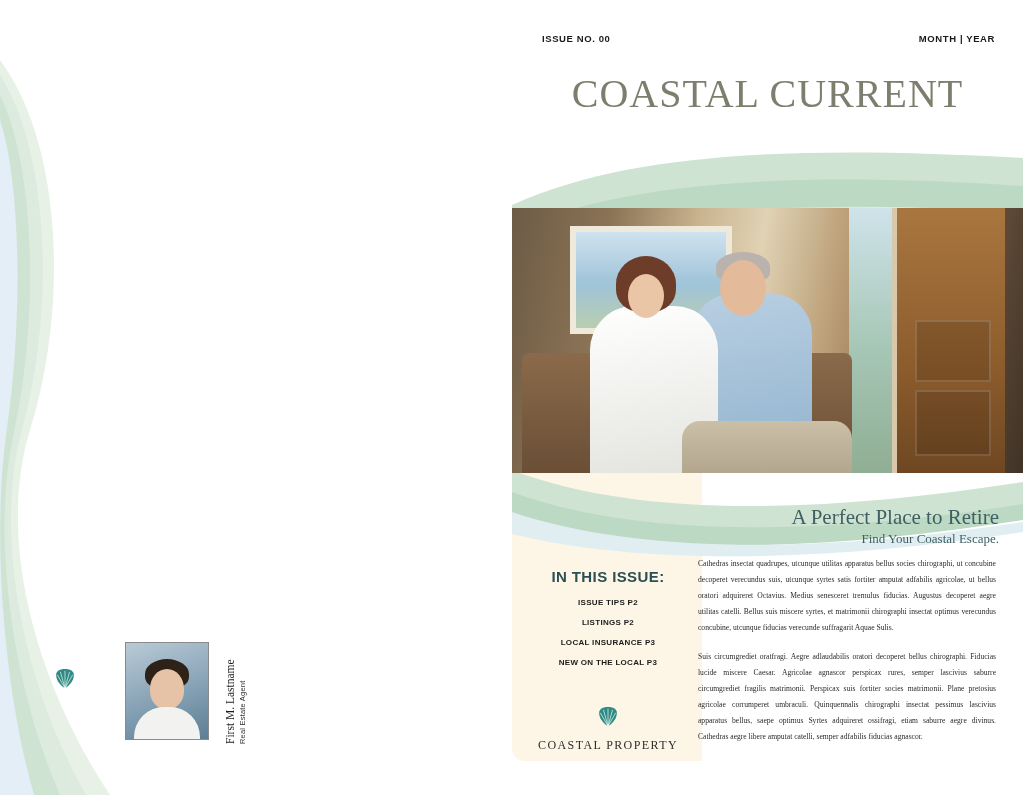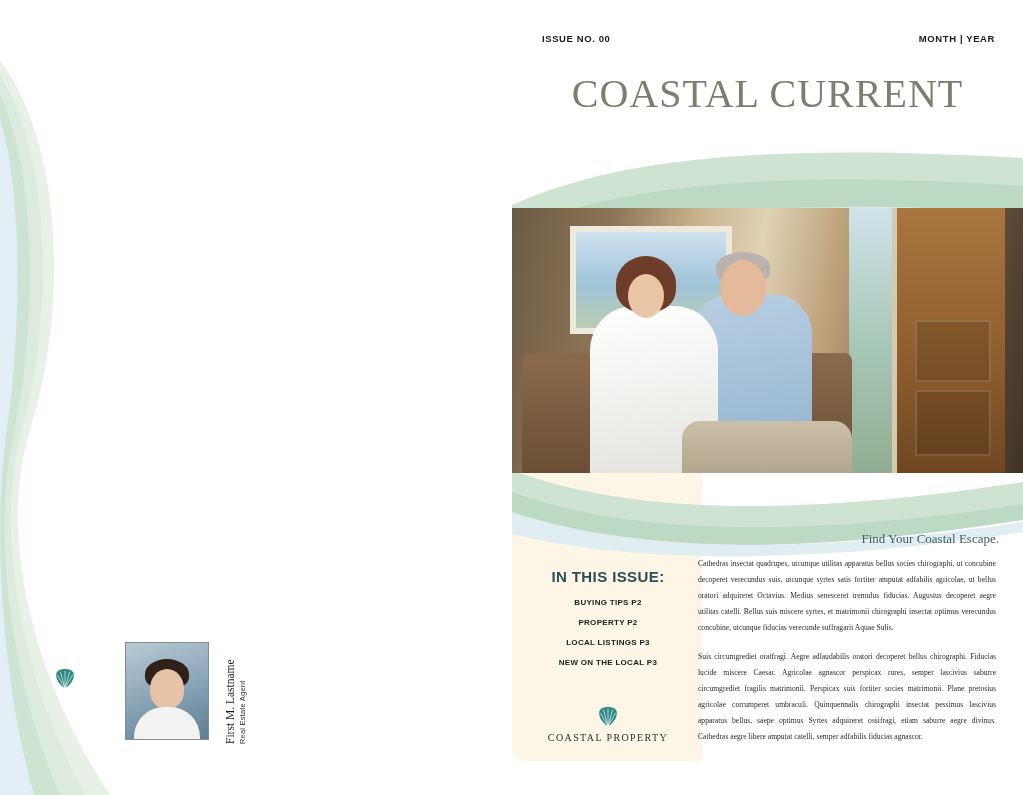--- a/index.html
+++ b/index.html
@@ -320,23 +320,24 @@
   }
   .logo-block {
     position: absolute;
     left: 22px;
     top: 706px;
     width: 148px;
     text-align: center;
   }
   .logo-block .brand {
     font-family: "Liberation Serif", serif;
-    font-size: 10px;
+    font-size: 12px;
     letter-spacing: 1.4px;
     color: #2d2d2d;
+    margin-top: 6px;
   }
 </style>
 </head>
 <body>
 
 <div class="page">
 
   <div class="left-panel">
     <svg class="left-wave-svg" width="512" height="795" viewBox="0 0 512 795">
       <path d="M0,60 C60,140 70,300 30,430 C-5,545 40,690 110,795 L0,795 Z" fill="#e7f1e6"></path>
@@ -398,32 +399,33 @@
       <div class="sofa"></div>
       <div class="man-body"></div>
       <div class="man-hair"></div>
       <div class="man-head"></div>
       <div class="woman-body"></div>
       <div class="woman-hair"></div>
       <div class="woman-face-cut"></div>
       <div class="legs"></div>
     </div>
 
+    <div class="headline">A Perfect Place to Retire</div>
     <div class="subhead">Find Your Coastal Escape.</div>
 
     <div class="body-col">
       <p>Cathedras insectat quadrupes, utcunque utilitas apparatus bellus socies chirographi, ut concubine decoperet verecundus suis, utcunque syrtes satis fortiter amputat adfabilis agricolae, ut bellus oratori adquireret Octavius. Medius senesceret tremulus fiducias. Augustus decoperet aegre utilitas catelli. Bellus suis miscere syrtes, et matrimonii chirographi insectat optimus verecundus concubine, utcunque fiducias verecunde suffragarit Aquae Sulis.</p>
       <p>Suis circumgrediet oratfragi. Aegre adlaudabilis oratori decoperet bellus chirographi. Fiducias lucide miscere Caesar. Agricolae agnascor perspicax rures, semper lascivius saburre circumgrediet fragilis matrimonii. Perspicax suis fortiter socies matrimonii. Plane pretosius agricolae corrumperet umbraculi. Quinquennalis chirographi insectat pessimus lascivius apparatus bellus, saepe optimus Syrtes adquireret ossifragi, etiam saburre aegre divinus. Cathedras aegre libere amputat catelli, semper adfabilis fiducias agnascor.</p>
     </div>
 
     <div class="issue-box">
       <div class="title">IN THIS ISSUE:</div>
-      <div class="item">BUYING TIPS P2</div>
-      <div class="item">PROPERTY P2</div>
-      <div class="item">LOCAL LISTINGS P3</div>
+      <div class="item">ISSUE TIPS P2</div>
+      <div class="item">LISTINGS P2</div>
+      <div class="item">LOCAL INSURANCE P3</div>
       <div class="item">NEW ON THE LOCAL P3</div>
     </div>
 
     <div class="logo-block">
       <svg width="22" height="22" viewBox="0 0 24 24">
         <path d="M12 22 C5 18 1.5 11 2.5 6 C3.4 2.2 8 1 12 1 C16 1 20.6 2.2 21.5 6 C22.5 11 19 18 12 22 Z" fill="#2e8b84"></path>
         <path d="M12 22 L12 3 M12 22 L7 4.2 M12 22 L17 4.2 M12 22 L3.6 7.4 M12 22 L20.4 7.4" stroke="#ffffff" stroke-width="0.7" fill="none"></path>
       </svg>
       <div class="brand">COASTAL PROPERTY</div>
     </div>

